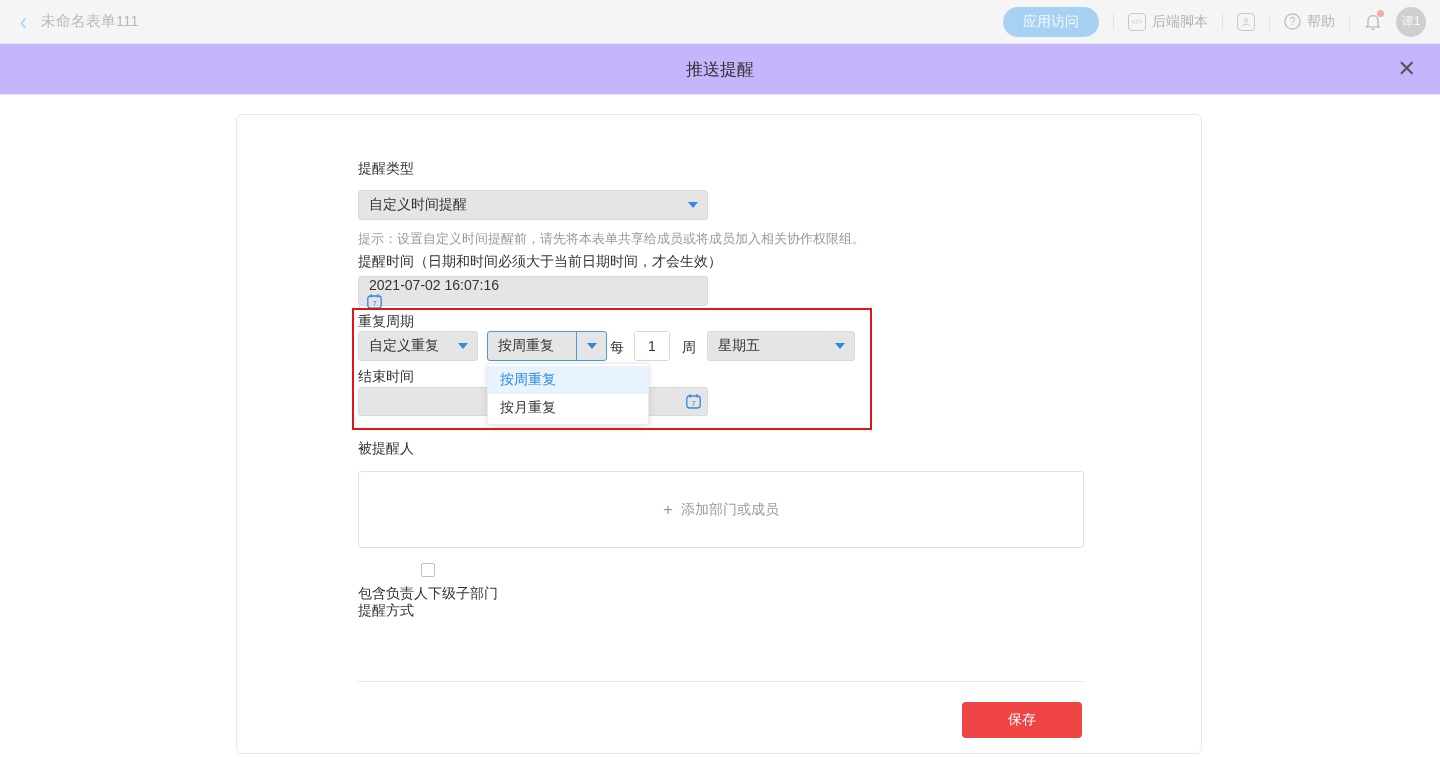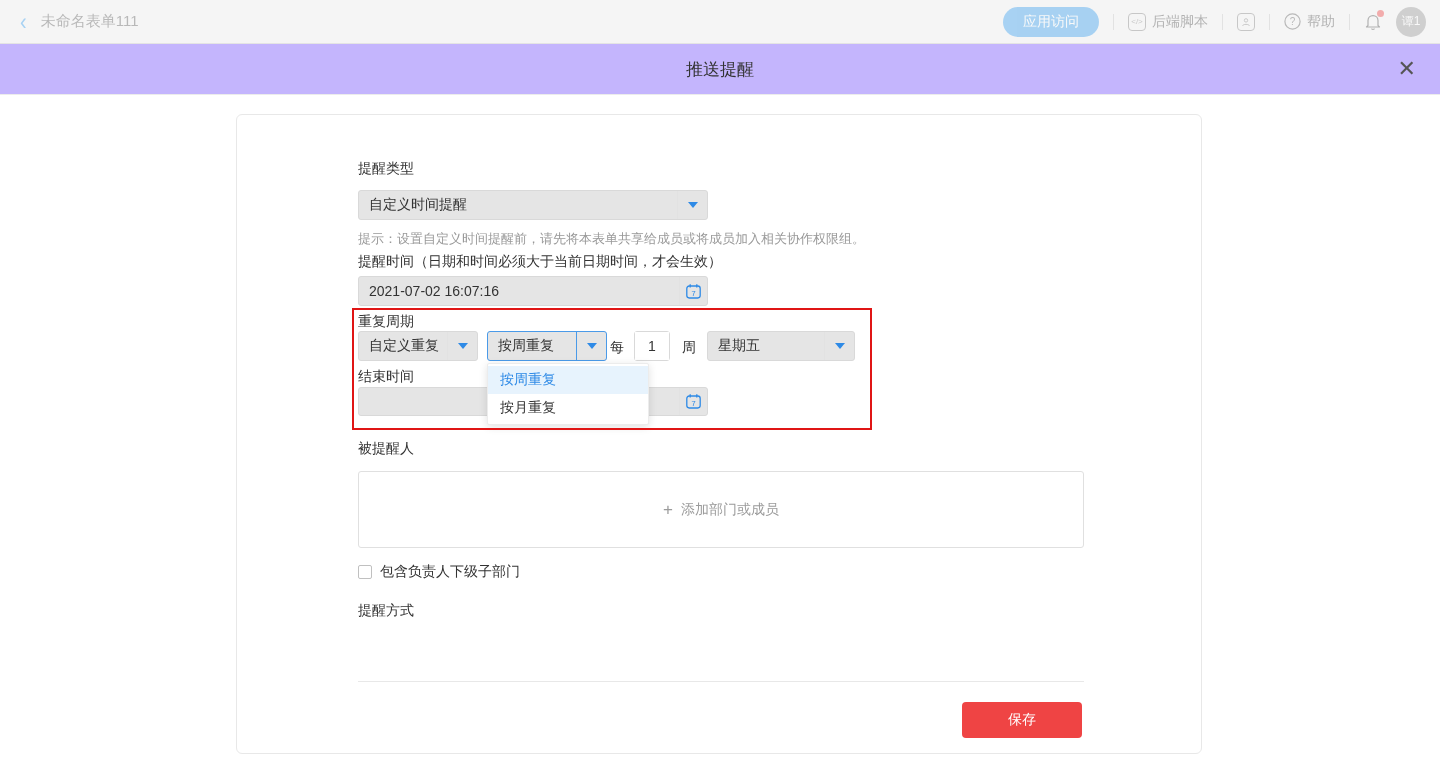--- a/index.html
+++ b/index.html
@@ -53,21 +53,21 @@
   .menu { position:absolute; left:487px; top:363px; width:162px; background:#fff; border:1px solid #ececec; border-radius:2px; box-shadow:0 2px 8px rgba(0,0,0,.12); z-index:20; padding:2px 0; }
   .menu-item { height:28px; display:flex; align-items:center; padding:0 12px; font-size:14px; color:#333; cursor:pointer; }
   .menu-item.selected { background:#e7f3fd; color:#2e8ae6; }
 
   
   .add-box { position:absolute; left:358px; top:471px; width:726px; height:77px; border:1px solid #e0e0e0; border-radius:3px; display:flex; align-items:center; justify-content:center; cursor:pointer; }
   .add-box-inner { display:flex; align-items:center; gap:8px; color:#9b9b9b; font-size:14px; }
   .plus { font-size:17px; color:#9b9b9b; }
 
   
-  .chk-row { position:absolute; left:358px; top:563px; display:flex; align-items:center; gap:8px; cursor:pointer; }
+  .chk-row { position:absolute; left:358px; top:563px; display:flex; align-items:center; gap:8px; cursor:pointer;flex-direction:column; }
   .chk { width:14px; height:14px; border:1px solid #c0c0c0; border-radius:2px; background:#fff; }
 
   .divider { position:absolute; left:358px; top:681px; width:726px; height:1px; background:#e8e8e8; }
 
   .save-btn { position:absolute; left:962px; top:702px; width:120px; height:36px; background:#ef4444; color:#fff; border:none; border-radius:4px; font-size:14px; font-family:inherit; cursor:pointer; }
 
   svg { display:block; }
 </style>
 </head>
 <body>
@@ -127,21 +127,21 @@
   <div class="abs lbl lbl-bold" style="left:358px; top:160px;">提醒类型</div>
   <div class="shell" style="left:358px; top:190px; width:350px;">
     <span class="shell-value">自定义时间提醒</span>
     <span class="shell-seg">
         <span class="tri-down"></span>
       </span>
   </div>
   <div class="abs tip" style="left:358px; top:230px;">提示：设置自定义时间提醒前，请先将本表单共享给成员或将成员加入相关协作权限组。</div>
 
   <div class="abs lbl" style="left:358px; top:253px;">提醒时间（日期和时间必须大于当前日期时间，才会生效）</div>
-  <div class="shell" style="left:358px; top:276px; width:350px;">
+  <div class="shell" style="left:358px; top:276px; width:350px;flex-direction:column;">
     <input value="2021-07-02 16:07:16" style="">
     <span class="shell-seg">
       <svg width="17" height="17" viewBox="0 0 17 17">
           <rect x="1.8" y="3" width="13.4" height="12" rx="2.4" fill="none" stroke="#2e8ae6" stroke-width="1.3"></rect>
           <line x1="5.2" y1="1.2" x2="5.2" y2="4.6" stroke="#2e8ae6" stroke-width="1.3"></line>
           <line x1="11.8" y1="1.2" x2="11.8" y2="4.6" stroke="#2e8ae6" stroke-width="1.3"></line>
           <text x="8.6" y="12.6" text-anchor="middle" font-size="7.5" fill="#2e8ae6">7</text>
         </svg>
     </span>
   </div>

